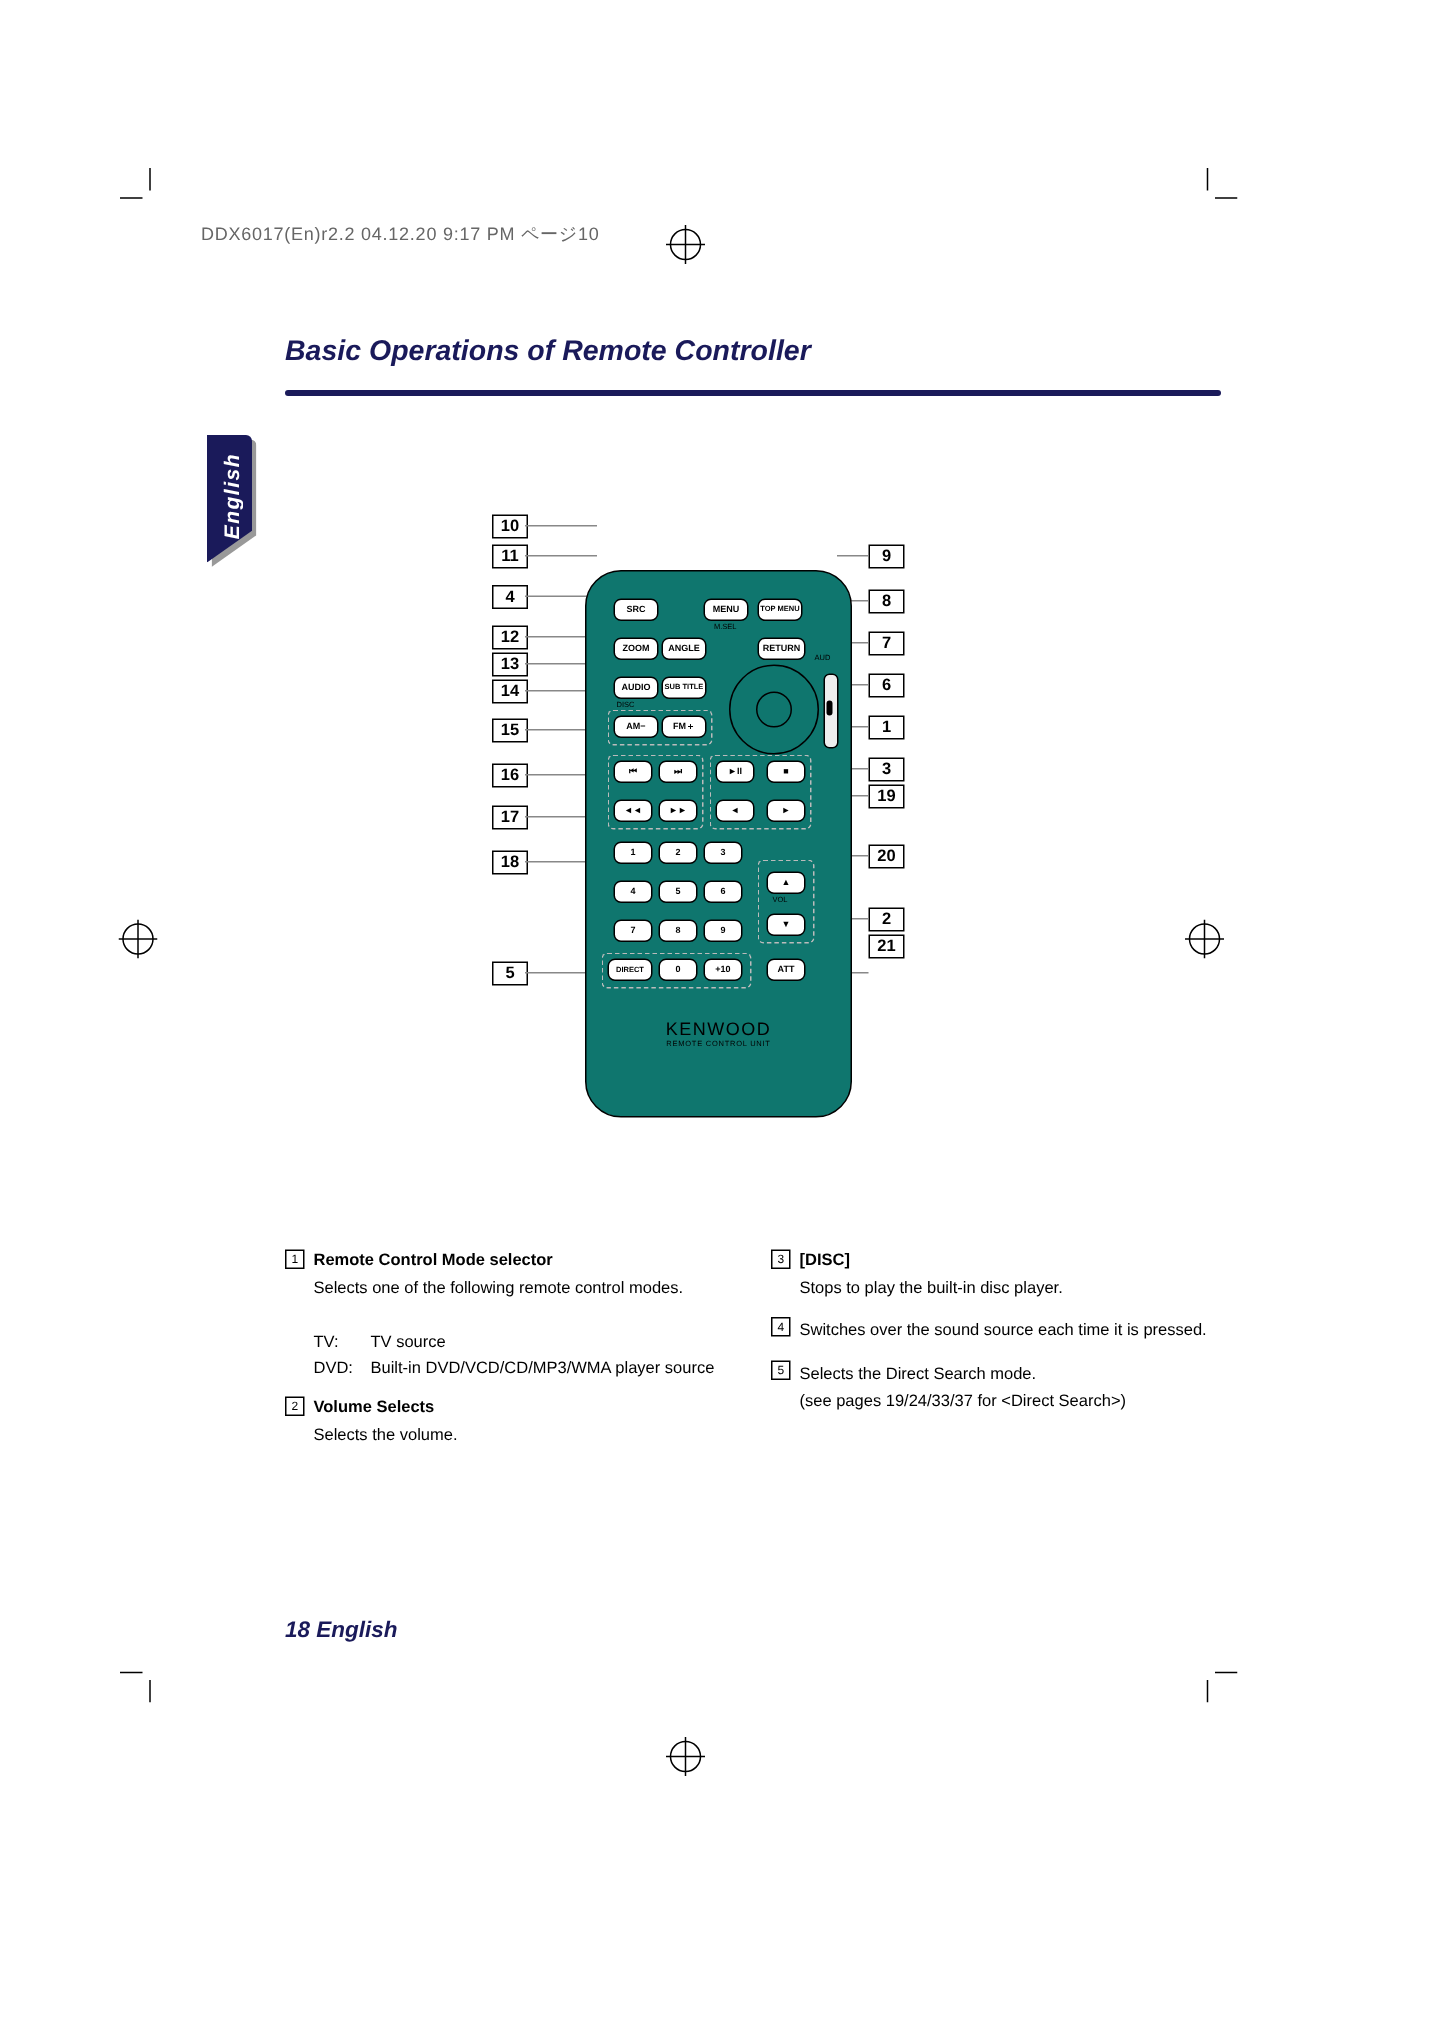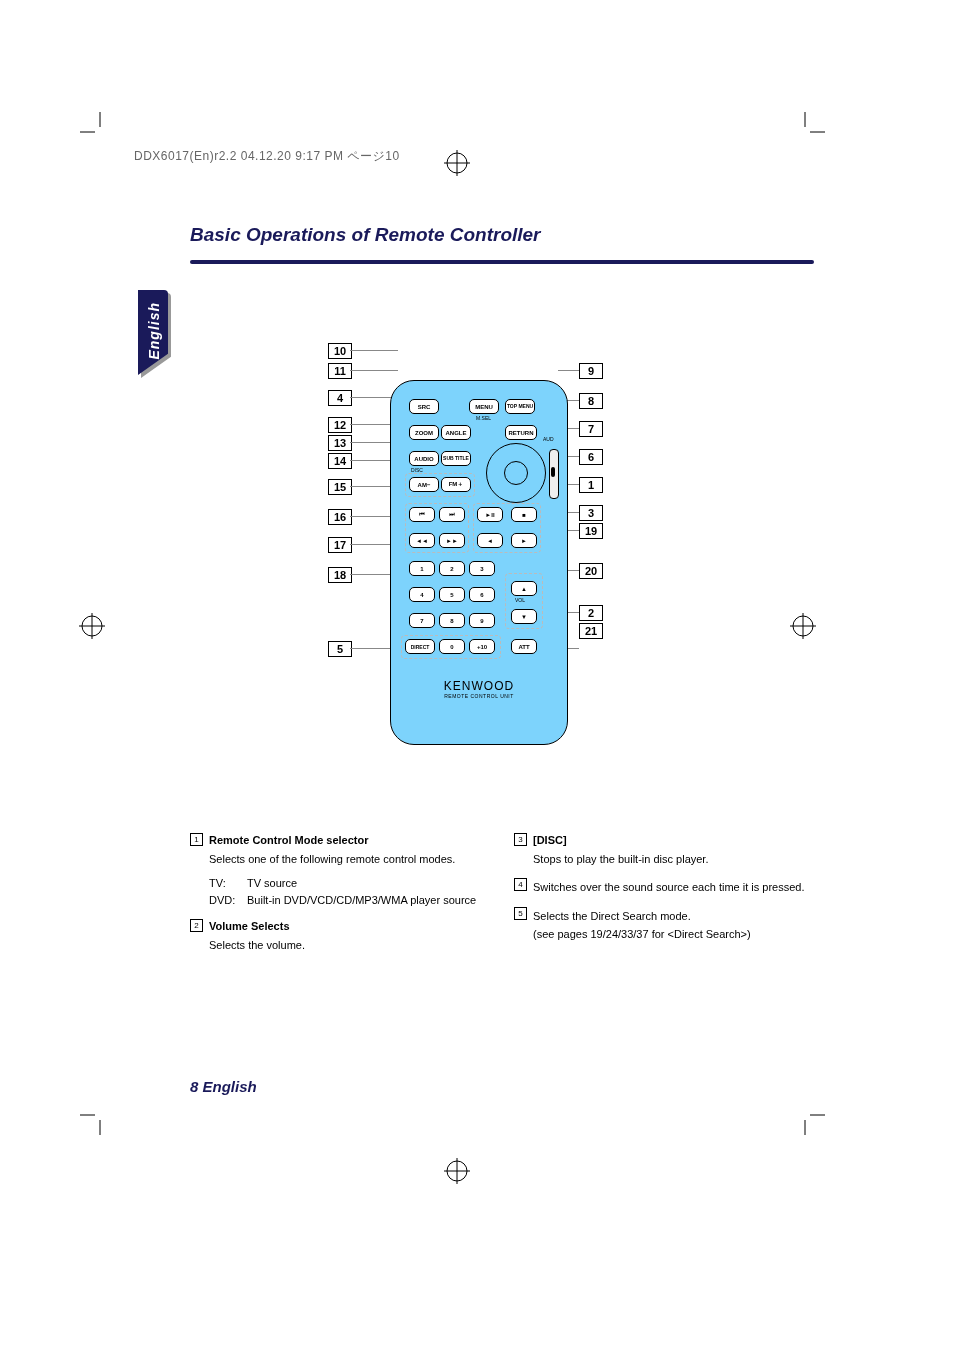--- a/index.html
+++ b/index.html
@@ -109,21 +109,21 @@
     background: #888;
   }
   .remote-body {
     position: absolute;
     left: 62px;
     top: 45px;
     width: 176px;
     height: 363px;
     border: 1.5px solid #000;
     border-radius: 24px;
-    background: #7dd3fc;
+    background: #0f766e;
   }
   .rbtn {
     position: absolute;
     border: 1px solid #000;
     border-radius: 5px;
     font-size: 6px;
     font-weight: bold;
     text-align: center;
     display: flex;
     align-items: center;
@@ -148,21 +148,21 @@
     height: 11px;
     font-size: 8px;
     line-height: 11px;
     text-align: center;
     flex-shrink: 0;
     margin-top: 1px;
   }
   .desc-body { flex: 1; }
   .desc-title { font-weight: bold; }
   .desc-sub { margin-top: 2px; }
-  .desc-sublist { margin-top: 8px; }
+  .desc-sublist { margin-top: 20px; }
   .desc-sublist .row { display: flex; gap: 6px; }
   .desc-sublist .k { width: 32px; }
   .footer {
     position: absolute;
     left: 190px;
     top: 1078px;
     font-size: 15px;
     font-weight: bold;
     font-style: italic;
     color: #1a1a5a;
@@ -379,13 +379,13 @@
       <div class="desc-item">
         <div class="desc-marker">5</div>
         <div class="desc-body">
           <div class="desc-sub">Selects the Direct Search mode.</div>
           <div class="desc-sub">(see pages 19/24/33/37 for &lt;Direct Search&gt;)</div>
         </div>
       </div>
     </div>
 </div>
 
-<div class="footer">8 English</div>
+<div class="footer">18 English</div>
 
 </body></html>

